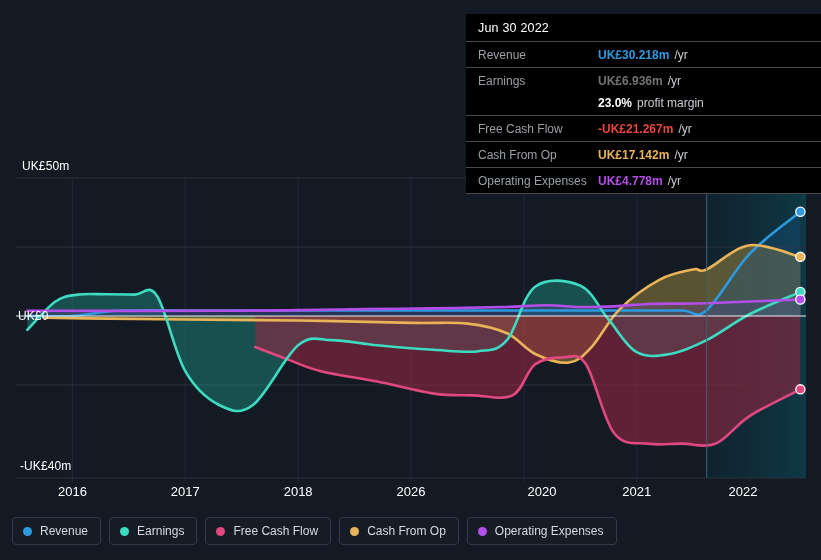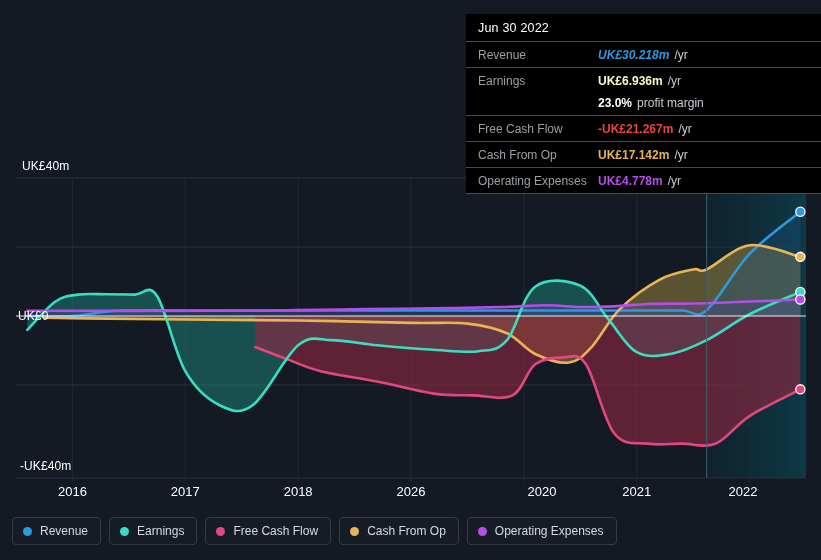--- a/index.html
+++ b/index.html
@@ -187,45 +187,45 @@
         </g>
         <g>
           <circle cx="800.357142857148" cy="256.8601" r="4.6" fill="#e8b457" stroke="#ffffff" stroke-width="1.3"></circle>
         </g>
         <g>
           <circle cx="800.357142857148" cy="299.5159" r="4.6" fill="#b34fe8" stroke="#ffffff" stroke-width="1.3"></circle>
         </g>
       </svg>
   </div>
 
-  <div class="y-label top">UK£40m</div>
+  <div class="y-label top">UK£50m</div>
   <div class="y-label zero">UK£0</div>
   <div class="y-label bot">-UK£40m</div>
 
   <div id="x-labels">
       <div class="x-label" style="left: 72.4286px;">2016</div>
       <div class="x-label" style="left: 185.286px;">2017</div>
       <div class="x-label" style="left: 298.143px;">2018</div>
       <div class="x-label" style="left: 411px;">2026</div>
       <div class="x-label" style="left: 542px;">2020</div>
       <div class="x-label" style="left: 636.714px;">2021</div>
       <div class="x-label" style="left: 743px;">2022</div>
     </div>
 
   <div class="tooltip">
     <div class="tt-date">Jun 30 2022</div>
     <div id="tt-rows">
         <div class="tt-row">
           <div class="tt-name">Revenue</div>
-          <div class="tt-val" style="color: rgb(45, 154, 224); font-style: italic;">UK£30.218m</div>
+          <div class="tt-val" style="color: rgb(45, 154, 224);">UK£30.218m</div>
           <span class="tt-suffix">/yr</span>
         </div>
         <div class="tt-row">
           <div class="tt-name">Earnings</div>
-          <div class="tt-val" style="color: #fef9c3;">UK£6.936m</div>
+          <div class="tt-val" style="color: #737373;">UK£6.936m</div>
           <span class="tt-suffix">/yr</span>
         </div>
         <div class="tt-row noborder">
           <div class="tt-name"></div>
           <div class="tt-val" style="color: rgb(255, 255, 255);">23.0%</div>
           <span class="tt-suffix">profit margin</span>
         </div>
         <div class="tt-row">
           <div class="tt-name">Free Cash Flow</div>
           <div class="tt-val" style="color: rgb(232, 69, 60);">-UK£21.267m</div>

